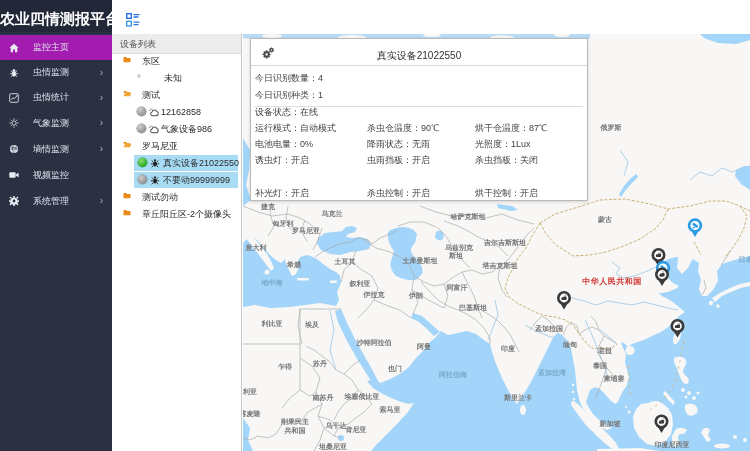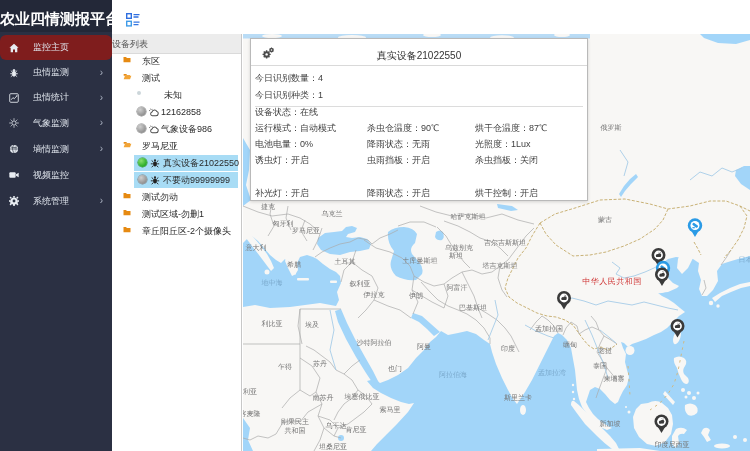--- a/index.html
+++ b/index.html
@@ -3,44 +3,44 @@
 <meta charset="utf-8">
 <style>
 * { margin:0; padding:0; box-sizing:border-box; }
 html,body { width:750px; height:451px; overflow:hidden; font-family:"Liberation Sans",sans-serif; }
 #app { position:relative; width:750px; height:451px; background:#fff; }
 
 
 #sidebar { position:absolute; left:0; top:0; width:112px; height:451px; background:#2b3043; }
 #logo { height:32px; line-height:37px; background:#232838; color:#fff; font-size:15px; font-weight:bold; text-align:center; letter-spacing:0px; white-space:nowrap; }
 .mi { position:relative; height:26px; line-height:26px; color:#dfe4ec; font-size:9px; }
-.mi.act { background:#7f1d1d;border-radius:6px; }
+.mi.act { background:#a21caf; }
 .mi .txt { position:absolute; left:33px; top:0; }
 .mi .arr { position:absolute; right:9px; top:0; font-size:10px; color:#aab2c1; }
 .mi svg { position:absolute; left:9px; top:8px; width:10px; height:10px; }
 
 
 #topbar { position:absolute; left:112px; top:0; width:638px; height:34px; background:#fff; }
 #topbar svg { position:absolute; left:14px; top:13px; }
 
 
 #panel { position:absolute; left:112px; top:34px; width:130px; height:417px; background:#fff; border-right:1px solid #c8c8c8; }
-#panel-h { height:20px; line-height:20px; background:#ececec; border-bottom:1px solid #dadada; color:#555; font-size:9px; }
+#panel-h { height:20px; line-height:20px; background:#ececec; border-bottom:1px solid #dadada; color:#555; font-size:9px; padding-left:8px; }
 #tree { position:absolute; left:0; top:19px; width:129px;text-decoration:underline; }
 .tr { position:relative; height:17px; line-height:17px; font-size:9px; color:#2a2a2a; white-space:nowrap; }
 .tr.hl { background:#a8dcf5; margin-left:22px; width:104px; height:16px; line-height:16px; margin-bottom:1px; }
 .tr .lbl { position:absolute; top:0; }
 .fold { position:absolute; top:3px; }
 .circ { position:absolute; top:3px; width:9px; height:9px; border-radius:50%; }
 .circ.g { background:radial-gradient(circle at 35% 30%, #8ae06e, #35b230 60%, #1f9420); box-shadow:0 0 0 0.5px #2d8f2d;}
 .circ.gr { background:radial-gradient(circle at 35% 30%, #cfcfcf, #9a9a9a 60%, #7c7c7c); box-shadow:0 0 0 0.5px #808080;}
 .dico { position:absolute; top:3px; }
 
 
-#map { position:absolute; left:243px; top:34px; width:507px; height:417px; overflow:hidden; }
+#map { position:absolute; left:243px; top:34px; width:507px; height:417px; overflow:hidden;font-weight:bold; }
 
 
 #popup { position:absolute; left:250px; top:38px; width:338px; height:163px; background:#fff; border:1px solid #b9b9b9; box-shadow:0 1px 3px rgba(0,0,0,.15); font-size:9px; color:#404040; }
 #pp-h { position:relative; height:27px; border-bottom:1px solid #d9d9d9; }
 #pp-h .ttl { position:absolute; left:0; right:0; text-align:center; top:10px; font-size:10px; color:#333; }
 #pp-h svg { position:absolute; left:11px; top:8px; width:12px; height:12px; }
 .pr { position:absolute; left:4px; right:4px; line-height:16px; }
 .sep { position:absolute; left:4px; right:4px; border-top:1px solid #dcdcdc; }
 .c2 { position:absolute; left:112px; }
 .c3 { position:absolute; left:220px; }
@@ -386,29 +386,29 @@
   <div id="panel">
     <div id="panel-h">设备列表</div>
     <div id="tree">
       <div class="tr">
           <svg class="fold" style="left:11px;width:8px;height:7px" viewBox="0 0 12 11">
             <path d="M0.5 1.5 L4.5 1.5 L5.8 3 L11.5 3 L11.5 10 L0.5 10 Z" fill="#e68a12"></path>
           </svg>
           <span class="lbl" style="left:30px">东区</span>
         </div>
       <div class="tr">
+          <span style="position:absolute;left:25px;top:4px;width:4px;height:4px;border-radius:50%;background:#4e87a0;border:2px solid #ccd6da"></span>
+          <span class="lbl" style="left:52px">未知</span>
+        </div>
+      <div class="tr">
           <svg class="fold" style="left:11px;width:9px;height:7px" viewBox="0 0 13 11">
             <path d="M0.5 1.5 L4.5 1.5 L5.8 3 L10.5 3 L10.5 4.5 L0.5 4.5 Z" fill="#e68a12"></path>
             <path d="M0.5 10 L2.5 4.5 L12.5 4.5 L10.5 10 Z" fill="#f2a435"></path>
           </svg>
           <span class="lbl" style="left:30px">测试</span>
-        </div>
-      <div class="tr">
-          <span style="position:absolute;left:25px;top:4px;width:4px;height:4px;border-radius:50%;background:#4e87a0;border:2px solid #ccd6da"></span>
-          <span class="lbl" style="left:52px">未知</span>
         </div>
       <div class="tr">
           <span class="circ gr" style="left:25px"></span>
           <svg class="dico" style="left:37px;top:4px;width:11px;height:9px" viewBox="0 0 13 10">
             <g stroke="#4a4a4a" fill="none" stroke-width="1.2">
               <path d="M4 8.8 a2.3 2.3 0 0 1 -0.4 -4.5 a3 3 0 0 1 5.7 -0.4 a2.1 2.1 0 0 1 1.6 2.4 q-0.2 2.4 -2.5 2.5 z"></path>
               <path d="M1.8 0.5 L2.2 1.6 M0.2 2.6 L1.3 2.9 M3.8 0.8 L3.4 1.8" stroke-width="1"></path>
             </g>
           </svg>
           <span class="lbl" style="left:49px">12162858</span>
@@ -454,26 +454,20 @@
               <path d="M3.8 4.6 2 3 M8.2 4.6 10 3 M3.4 7 1 7 M8.6 7 11 7 M3.8 9.4 2 11 M8.2 9.4 10 11"></path>
             </g>
           </svg>
           <span class="lbl" style="left:29px">不要动99999999</span>
         </div>
       <div class="tr">
           <svg class="fold" style="left:11px;width:8px;height:7px" viewBox="0 0 12 11">
             <path d="M0.5 1.5 L4.5 1.5 L5.8 3 L11.5 3 L11.5 10 L0.5 10 Z" fill="#e68a12"></path>
           </svg>
           <span class="lbl" style="left:30px">测试勿动</span>
-        </div>
-      <div class="tr">
-          <svg class="fold" style="left:11px;width:8px;height:7px" viewBox="0 0 12 11">
-            <path d="M0.5 1.5 L4.5 1.5 L5.8 3 L11.5 3 L11.5 10 L0.5 10 Z" fill="#e68a12"></path>
-          </svg>
-          <span class="lbl" style="left:30px">测试区域-勿删1</span>
         </div>
       <div class="tr">
           <svg class="fold" style="left:11px;width:8px;height:7px" viewBox="0 0 12 11">
             <path d="M0.5 1.5 L4.5 1.5 L5.8 3 L11.5 3 L11.5 10 L0.5 10 Z" fill="#e68a12"></path>
           </svg>
           <span class="lbl" style="left:30px">章丘阳丘区-2个摄像头</span>
         </div>
     </div>
   </div>
 
@@ -495,16 +489,16 @@
         </svg>
       <span class="ttl">真实设备21022550</span>
     </div>
     <div class="pr" style="top:31px">今日识别数量：4</div>
     <div class="pr" style="top:48px">今日识别种类：1</div>
     <div class="sep" style="top:67px"></div>
     <div class="pr" style="top:65px">设备状态：在线</div>
     <div class="pr" style="top:81px">运行模式：自动模式<span class="c2">杀虫仓温度：90℃</span><span class="c3">烘干仓温度：87℃</span></div>
     <div class="pr" style="top:97px">电池电量：0%<span class="c2">降雨状态：无雨</span><span class="c3">光照度：1Lux</span></div>
     <div class="pr" style="top:113px">诱虫灯：开启<span class="c2">虫雨挡板：开启</span><span class="c3">杀虫挡板：关闭</span></div>
-    <div class="pr" style="top:146px">补光灯：开启<span class="c2">降雨状态：开启</span><span class="c3">烘干控制：开启</span></div>
+    <div class="pr" style="top:146px">补光灯：开启<span class="c2">杀虫控制：开启</span><span class="c3">烘干控制：开启</span></div>
   </div>
 
 </div>
 
 </body></html>

